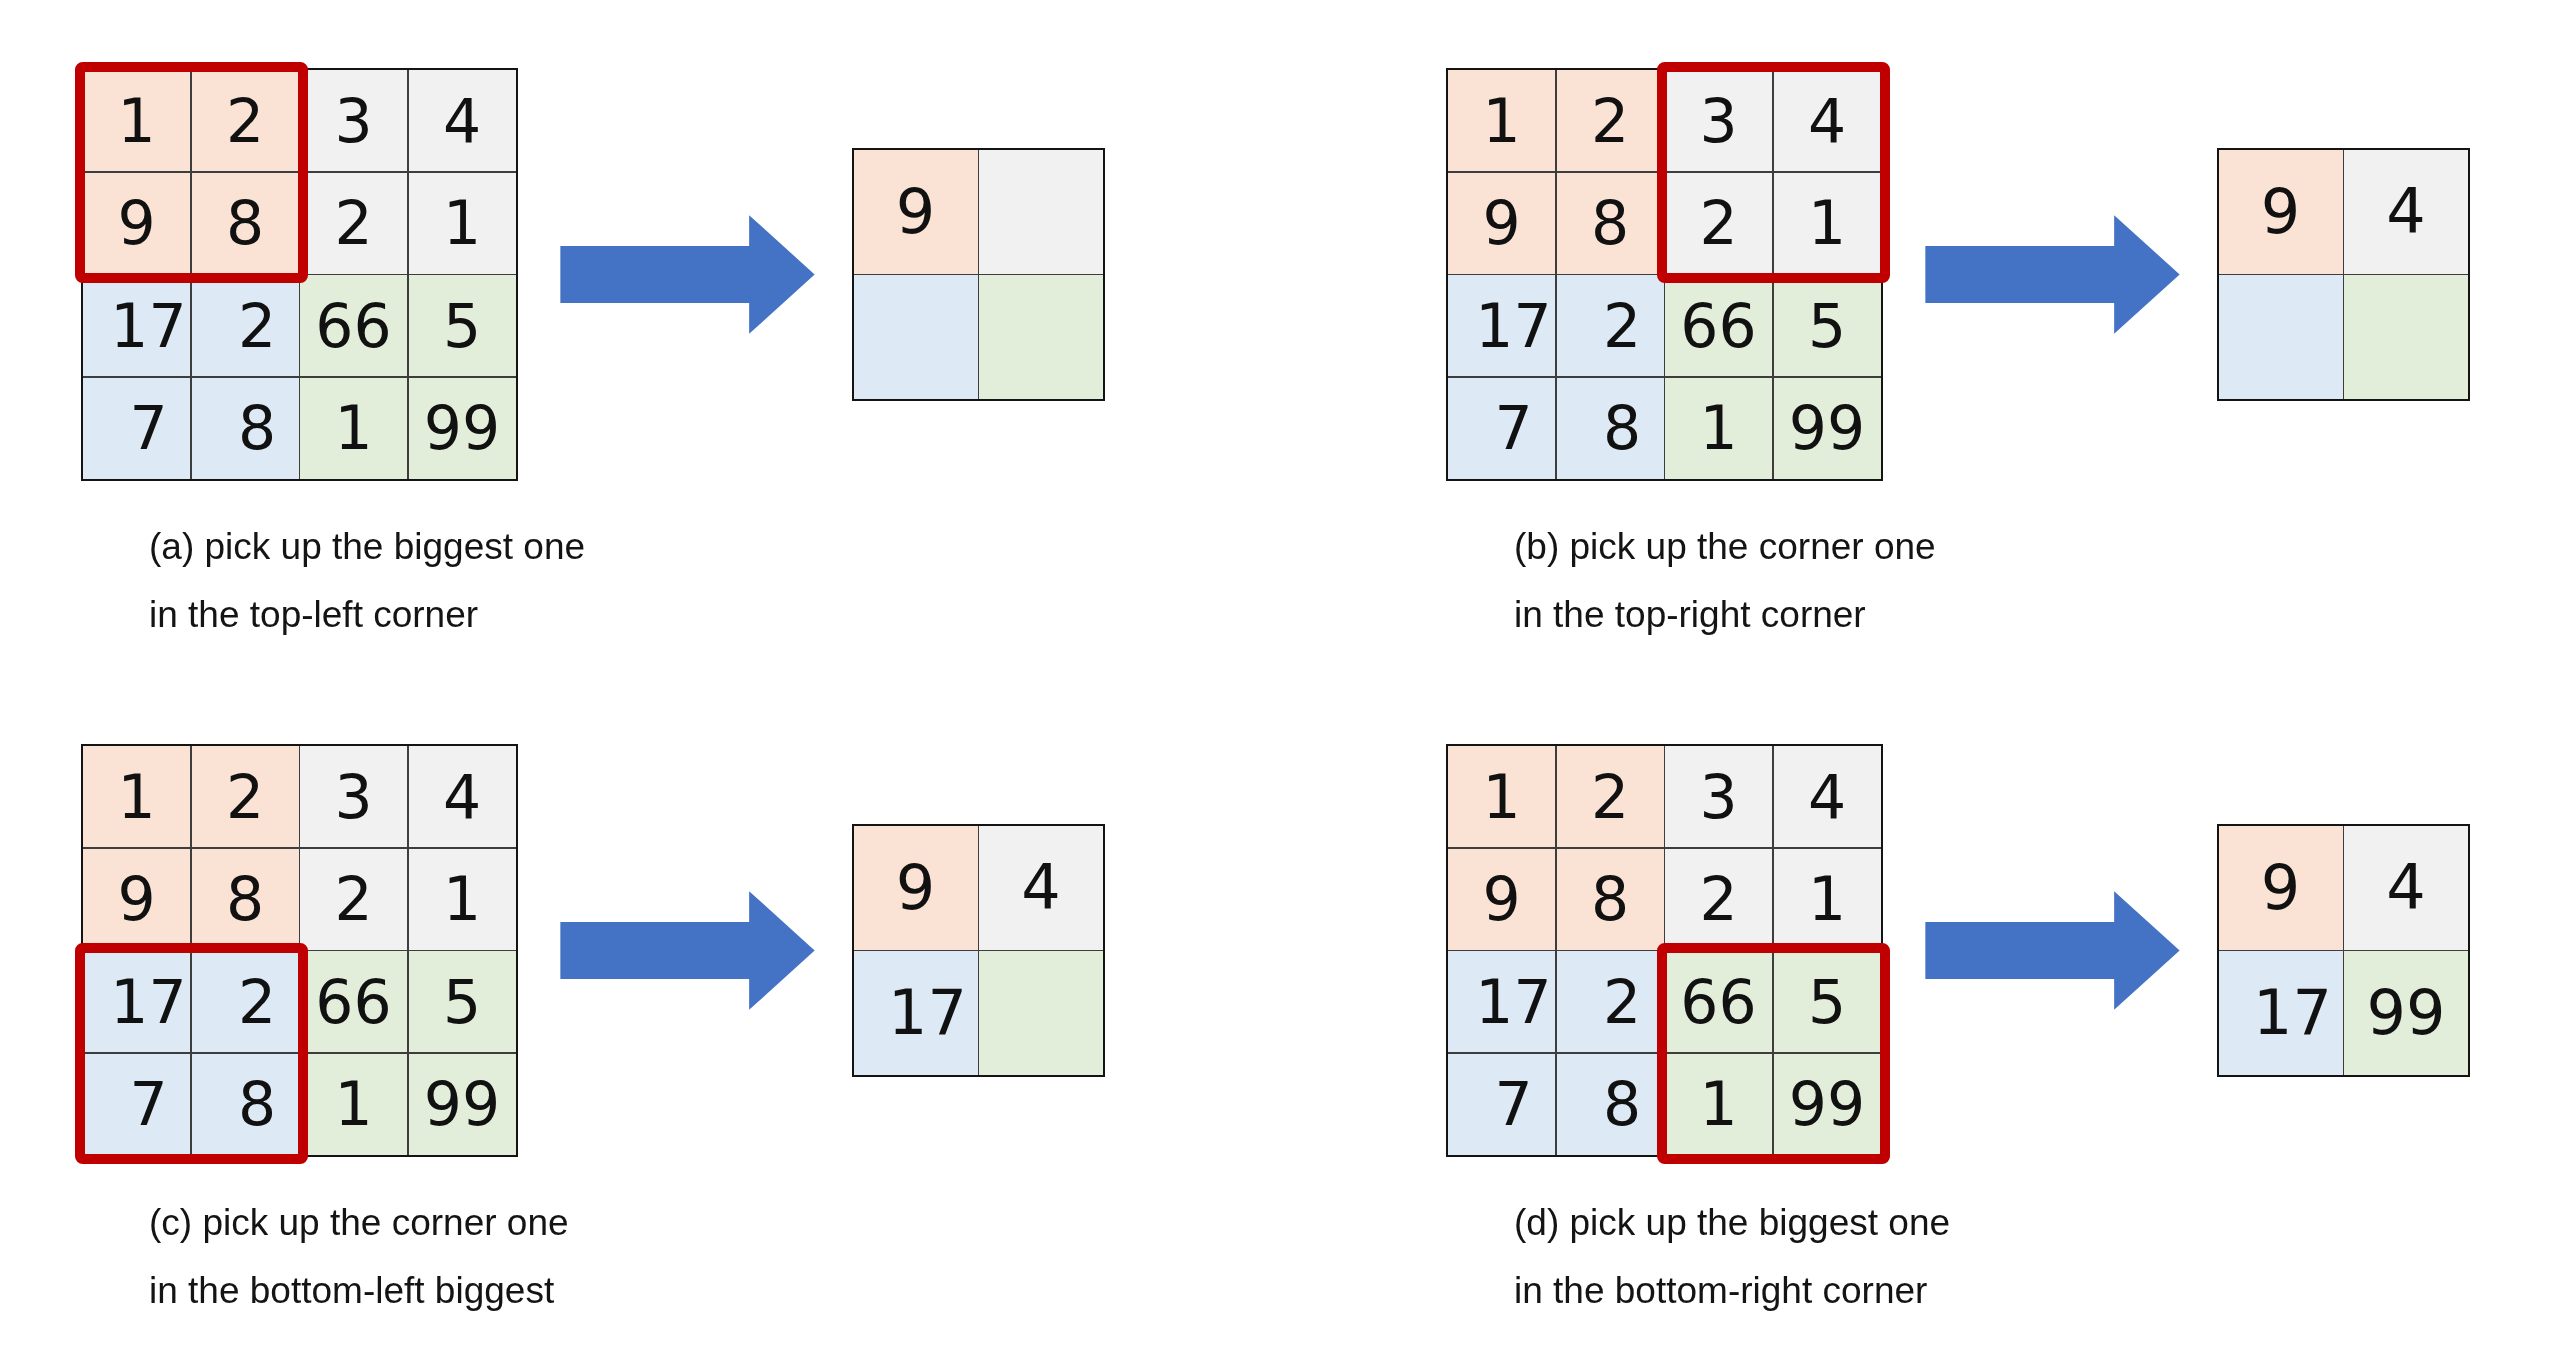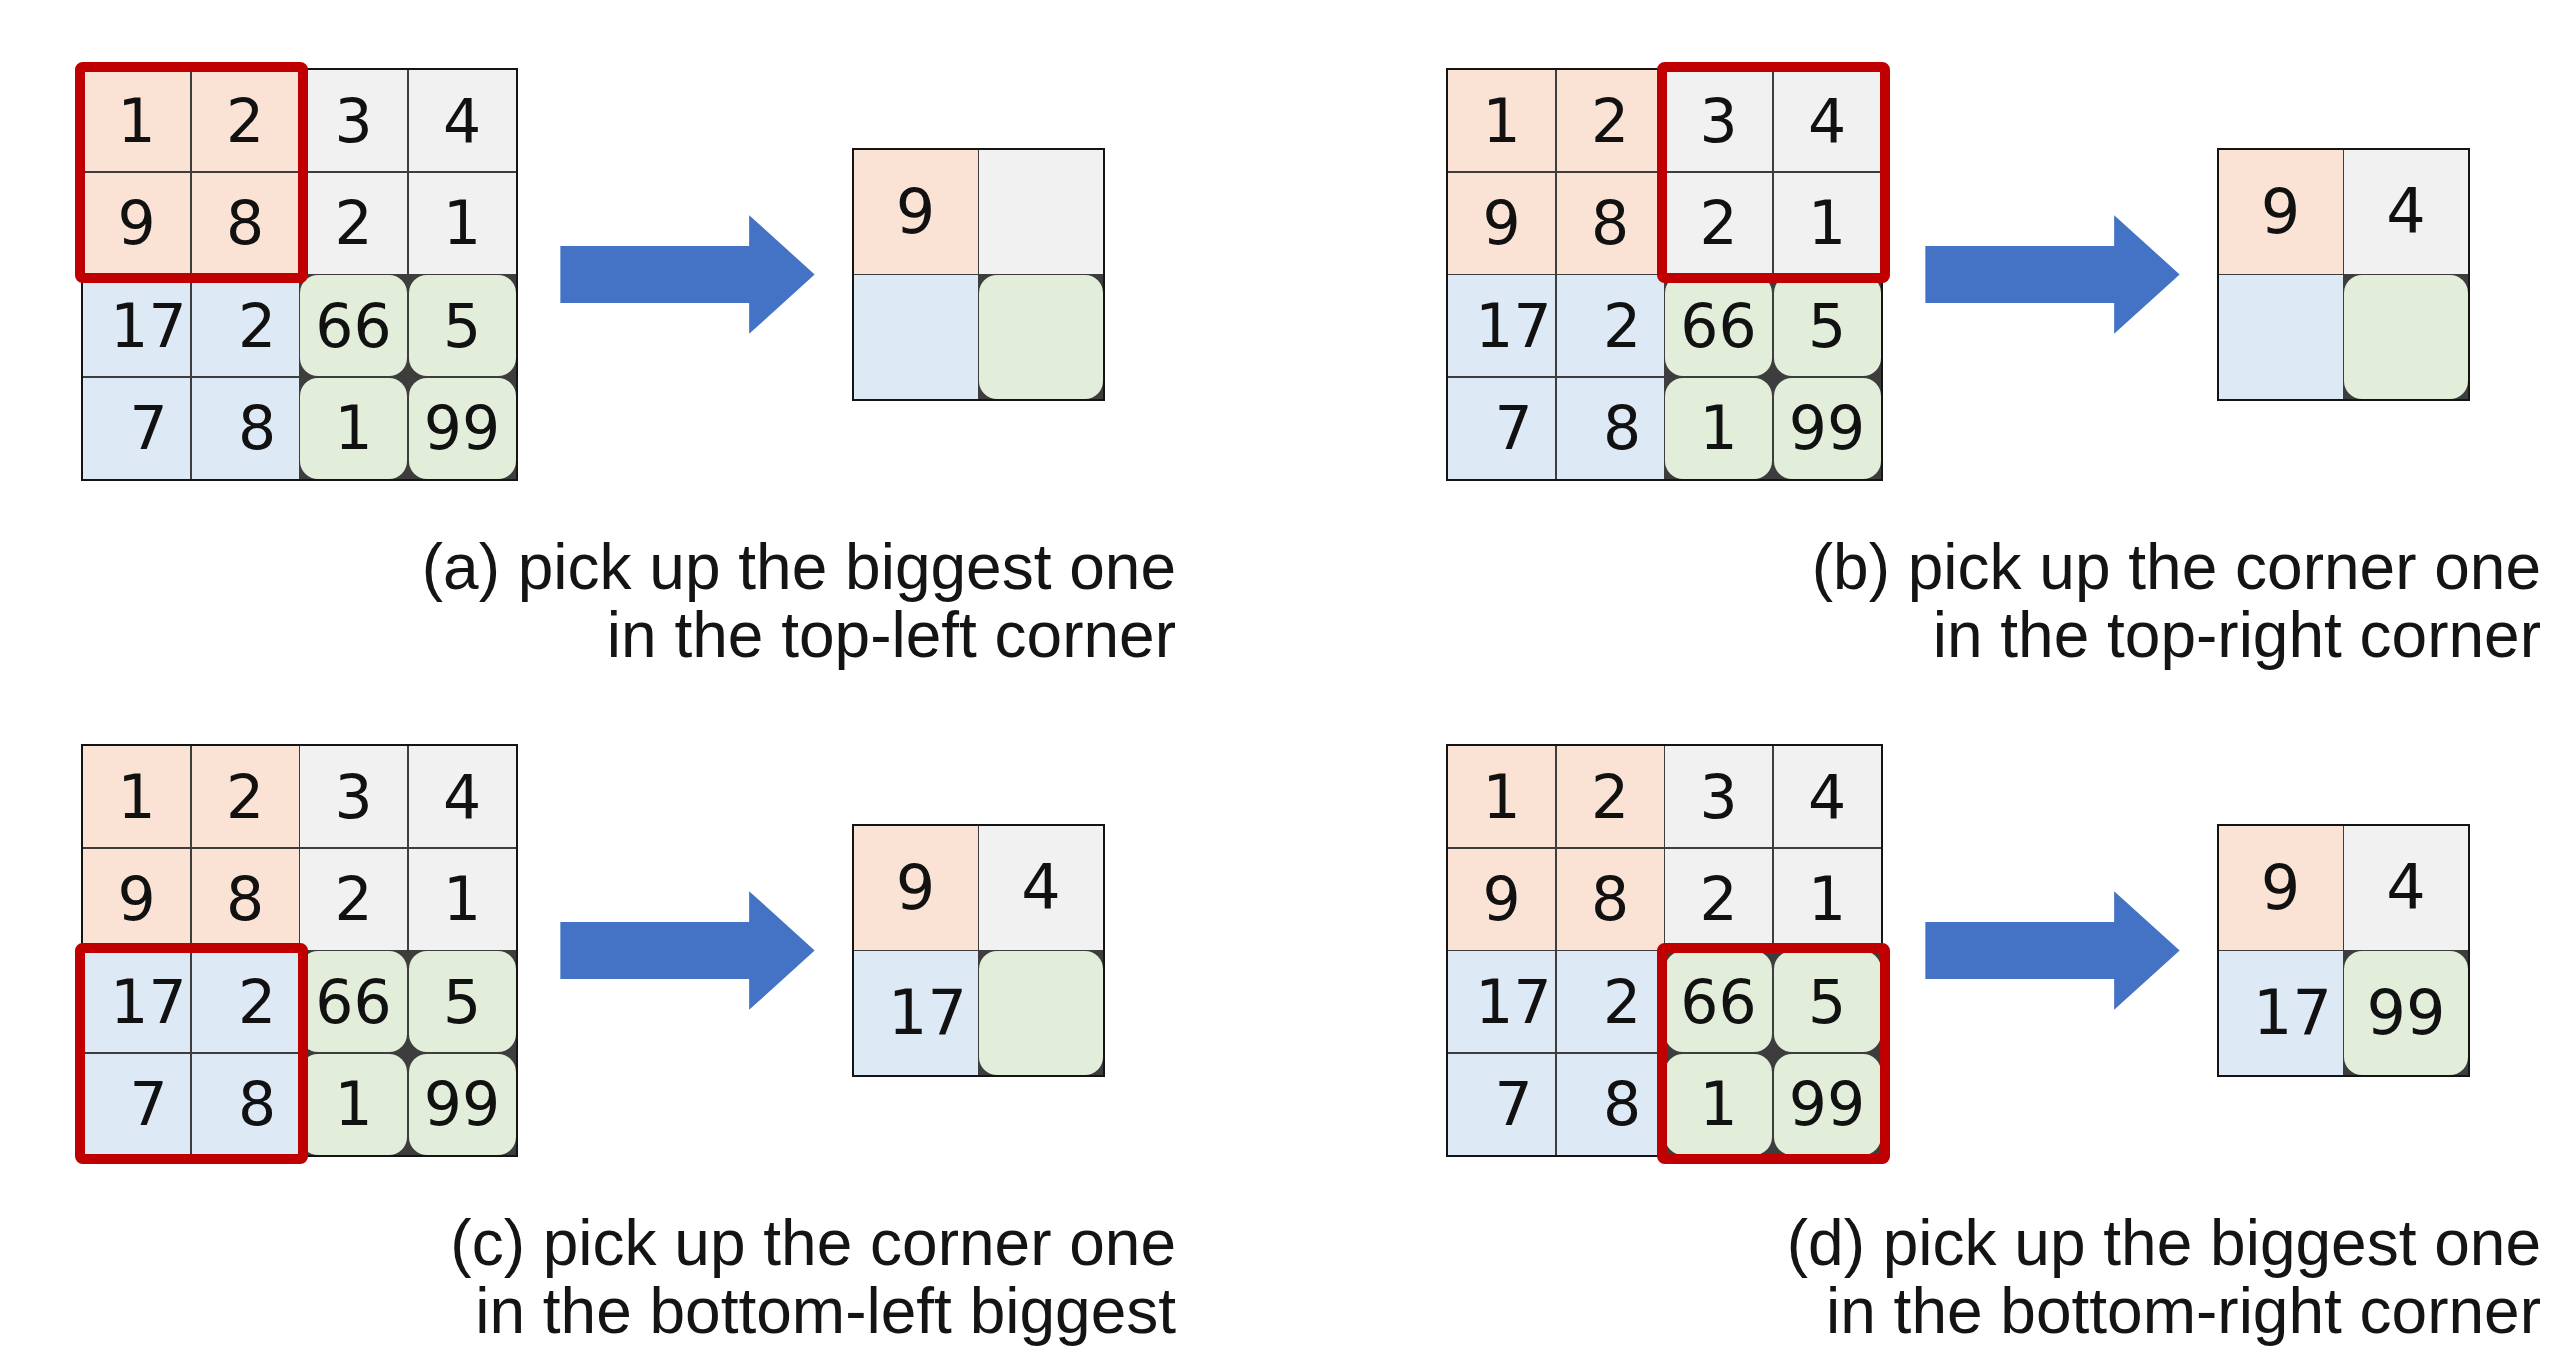--- a/index.html
+++ b/index.html
@@ -38,21 +38,21 @@
     display:flex;align-items:center;justify-content:center;
     font-family:"DejaVu Sans",sans-serif;
     font-size:60px;
     color:#111111;
     line-height:1;
   }
   .grid.small .cell{font-size:62px;}
   .q-peach{background:var(--peach);}
   .q-gray{background:var(--gray);}
   .q-blue{background:var(--blue);padding-left:24px;}
-  .q-green{background:var(--green);border-radius:18px;}
+  .q-green{background:var(--green);}
 
   .highlight{
     position:absolute;
     box-sizing:border-box;
     width:233px;height:221px;
     border:10px solid var(--red);
     border-radius:7.7px;
     pointer-events:none;
   }
   .hl-tl{left:-8.5px;top:-8.5px;}
@@ -62,26 +62,26 @@
 
   .arrow{
     flex:none;
     margin:0 37px 0 42px;
     display:flex;align-items:center;
   }
   .arrow svg{display:block;}
   .arrow polygon{fill:var(--arrow);}
 
   .caption{
-    margin-top:52px;
+    margin-top:32px;
     width:1027px;
     position:relative;
     left:68px;
-    text-align:right;
-    font-size:64px;
+    text-align:left;
+    font-size:37px;
     line-height:68px;
     color:#141414;
   }
 </style>
 </head>
 <body>
 
 <section class="panel" id="panel-a">
   <div class="content">
     <div class="grid big">

